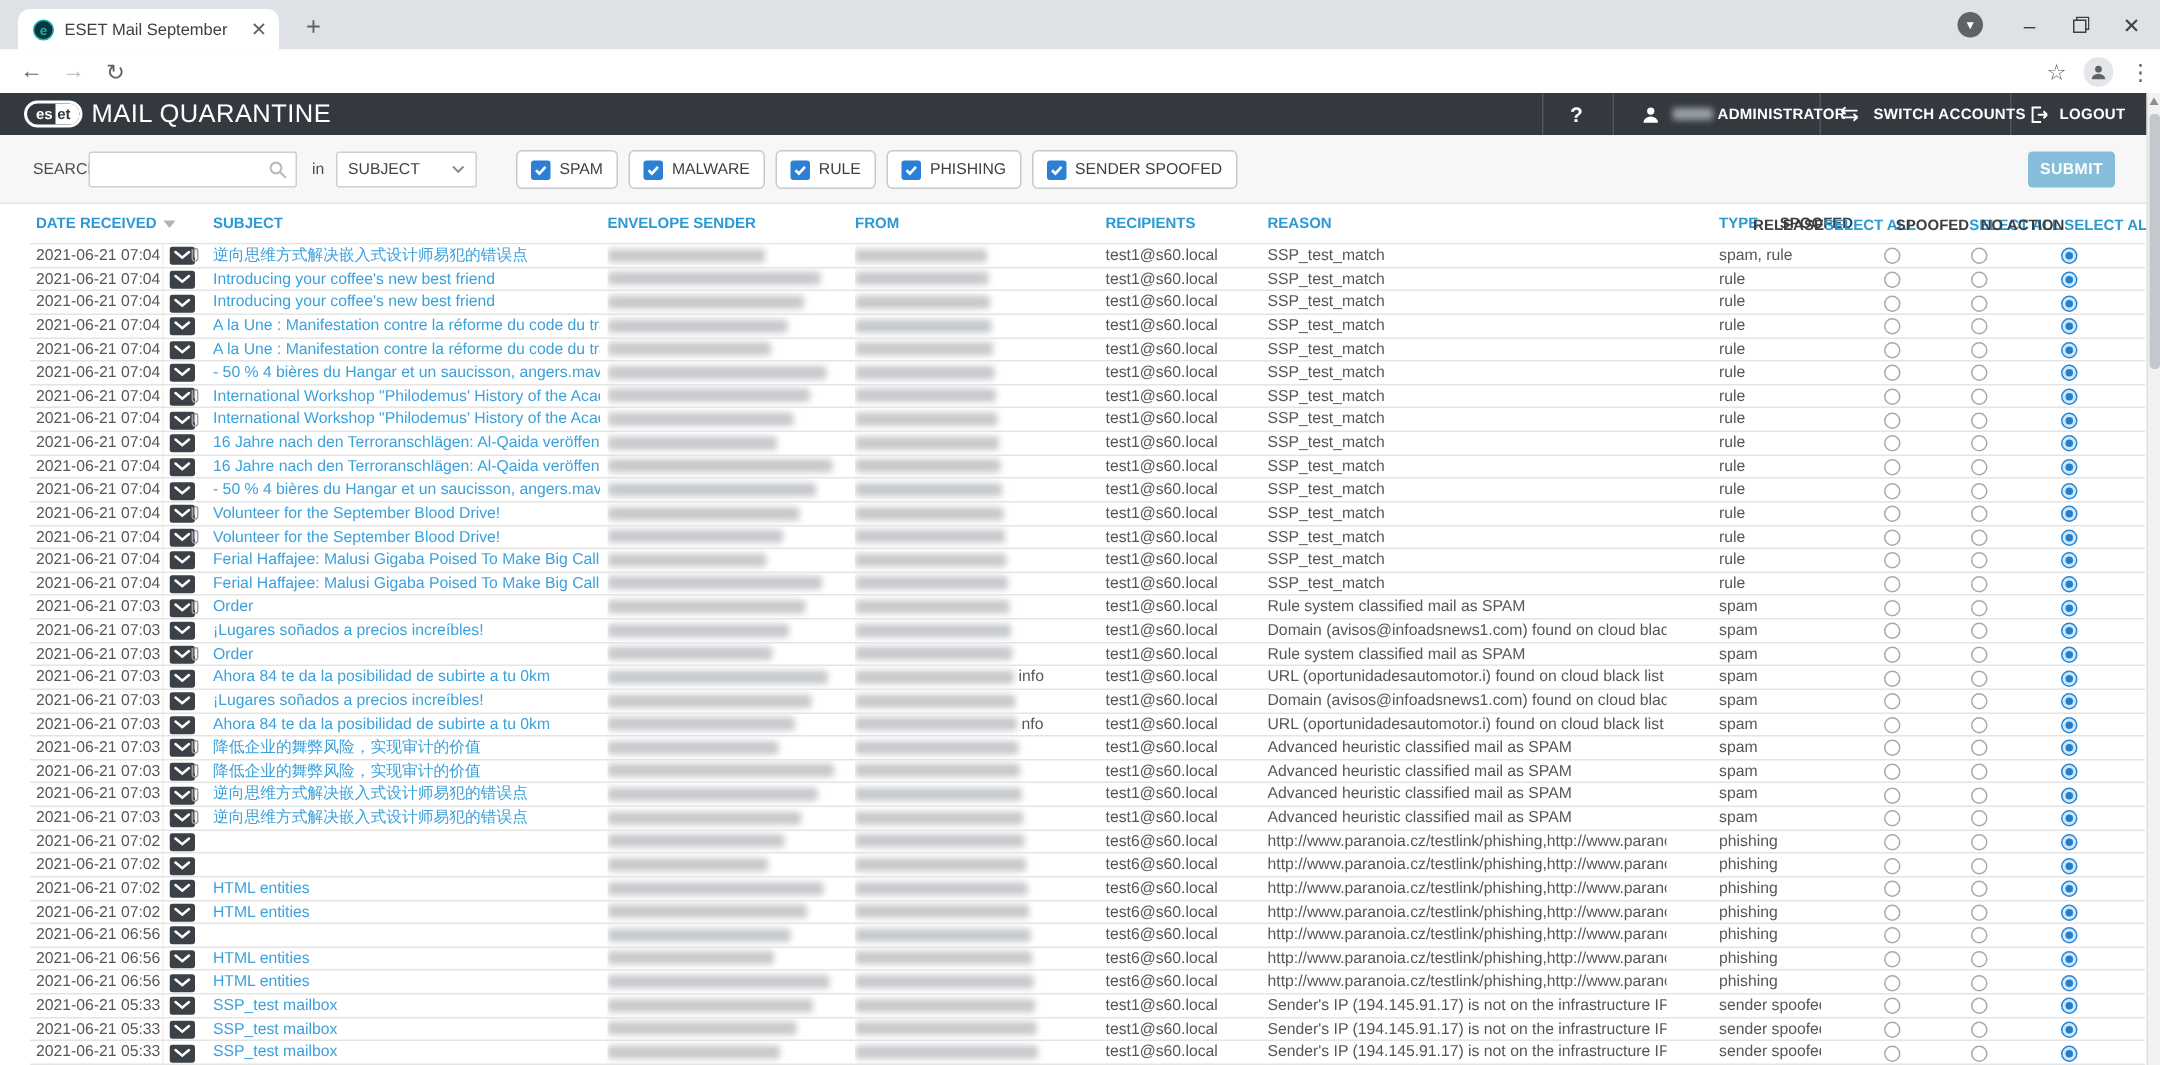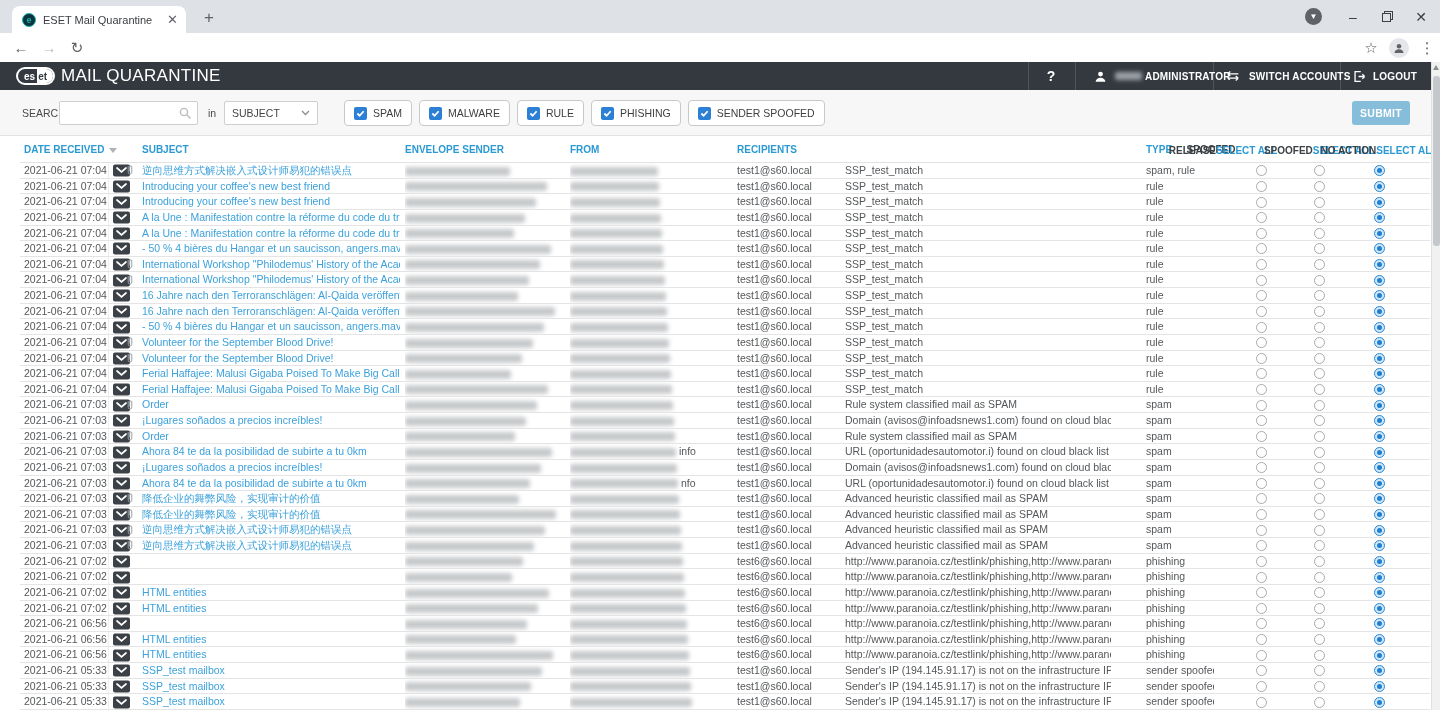--- a/index.html
+++ b/index.html
@@ -88,21 +88,21 @@
   #pagescroll .sb-thumb { position:absolute; top:14px; left:1px; width:7px; height:170px; background:#c4c7cb; border-radius:3px; }
 </style>
 </head>
 <body>
 
 <div id="screen">
 
   <div id="tabstrip">
     <div class="tab">
       <span class="favicon">e</span>
-      <span class="tab-title">ESET Mail Quarantine</span>
+      <span class="tab-title">ESET Mail September</span>
       <span class="tab-close">✕</span>
     </div>
     <div class="newtab">+</div>
     <div class="wincontrols">
       <span class="updbadge">▼</span>
       <span class="winbtn">–</span>
       <span class="winbtn">
         <svg width="11" height="11" viewBox="0 0 11 11">
             <rect x="2.5" y="0.5" width="8" height="8" fill="none" stroke="#3c4043"></rect>
             <rect x="0.5" y="2.5" width="8" height="8" fill="#dee1e6" stroke="#3c4043"></rect>
@@ -230,20 +230,21 @@
       </span>
     <button id="submit">SUBMIT</button>
   </div>
 
   <div id="thead">
       <div class="th col-date blue"><span class="th-label">DATE RECEIVED</span><span class="sort"></span></div>
       <div class="th col-subject blue"><span class="th-label">SUBJECT</span></div>
       <div class="th col-from blue"><span class="th-label">FROM</span></div>
       <div class="th col-envsender blue"><span class="th-label">ENVELOPE SENDER</span></div>
       <div class="th col-recipients blue"><span class="th-label">RECIPIENTS</span></div>
+      <div class="th col-reason blue"><span class="th-label">REASON</span></div>
       <div class="th col-type blue"><span class="th-label">TYPE</span></div>
       <div class="th col-object"><span class="th-label">SPOOFED</span></div>
       <div class="th col-release stack">
         <span class="th-label">RELEASE</span>
         <span class="select-all">SELECT ALL</span>
       </div>
       <div class="th col-delete stack">
         <span class="th-label">SPOOFED</span>
         <span class="select-all">SELECT ALL</span>
       </div>

